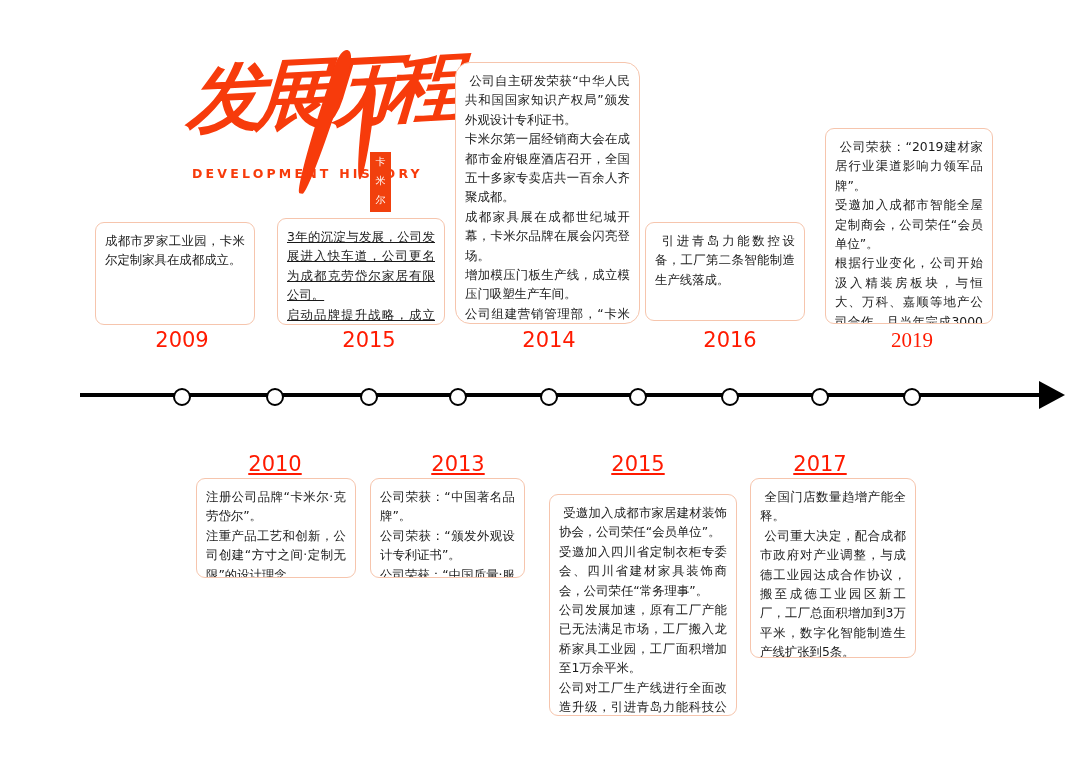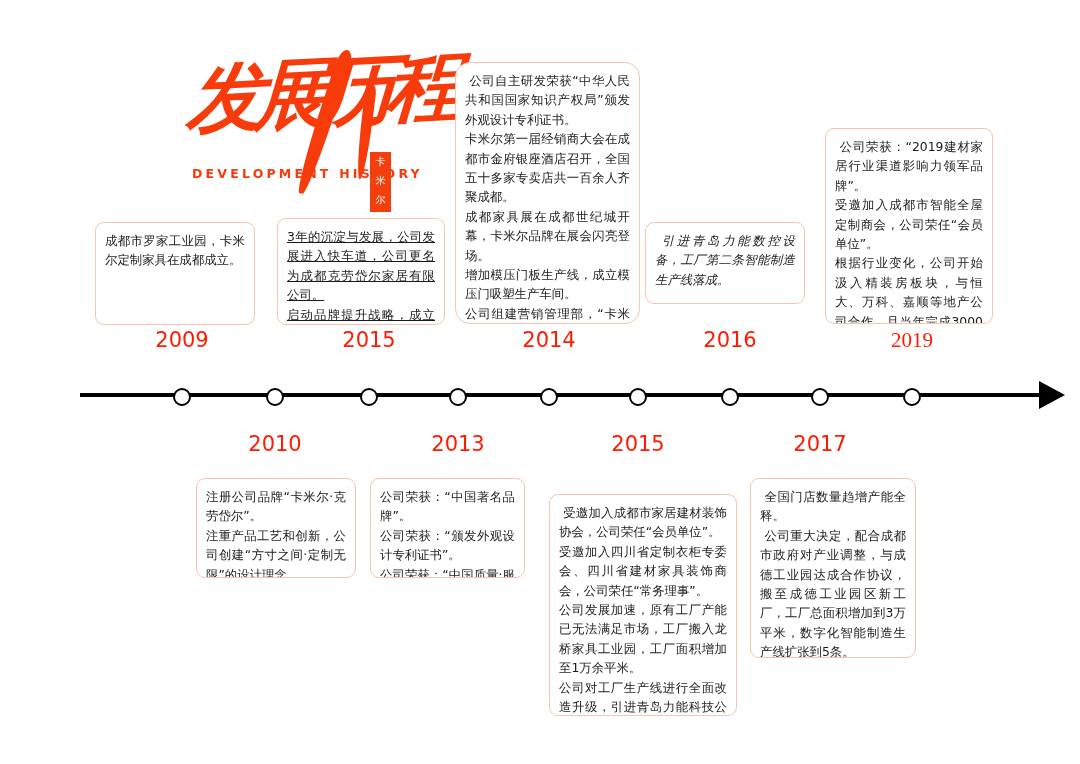--- a/index.html
+++ b/index.html
@@ -136,21 +136,21 @@
   .year {
     position: absolute;
     color: #ff1a00;
     font-size: 21px;
     font-family: "DejaVu Sans", "Liberation Sans", sans-serif;
     white-space: nowrap;
     text-align: center;
     width: 70px;
   }
   .year.above { top: 328px; }
-  .year.below { top: 432px; }
+  .year.below { top: 452px; text-decoration: underline; }
 
   
   .card {
     position: absolute;
     border: 1.4px solid #f6c5ad;
     border-radius: 9px;
     background: #ffffff;
     box-sizing: border-box;
     padding: 8px 9px 7px 9px;
     color: #1a1a1a;
@@ -221,21 +221,21 @@
       <div class="arrowhead below" style="left: 631px;"></div>
       <div class="year below" style="left: 603px;">2015</div>
       <div class="card" style="left: 549px; top: 480px; width: 188px; height: 222px; margin-top: 14px;"> 受邀加入成都市家居建材装饰协会，公司荣任“会员单位”。
 受邀加入四川省定制衣柜专委会、四川省建材家具装饰商会，公司荣任“常务理事”。
 公司发展加速，原有工厂产能已无法满足市场，工厂搬入龙桥家具工业园，工厂面积增加至1万余平米。
 公司对工厂生产线进行全面改造升级，引进青岛力能科技公司数控设备智能制造生产线，与武汉商川资讯科技公司合作开发生产系统软件，公司生产迈入数字化的平台，全面进入数字化智能制造。</div>
       <div class="node" style="left: 721px;"></div>
       <div class="stem above" style="left: 728.5px;"></div>
       <div class="arrowhead above" style="left: 723px;"></div>
       <div class="year above" style="left: 695px;">2016</div>
-      <div class="card" style="left: 645px; top: 222px; width: 160px; height: 82px; font-style: italic;"> 引进青岛力能数控设备，工厂第二条智能制造生产线落成。</div>
+      <div class="card" style="left: 645px; top: 222px; width: 160px; height: 99px;"> 引进青岛力能数控设备，工厂第二条智能制造生产线落成。</div>
       <div class="node" style="left: 811px;"></div>
       <div class="stem below" style="left: 818.5px;"></div>
       <div class="arrowhead below" style="left: 813px;"></div>
       <div class="year below" style="left: 785px;">2017</div>
       <div class="card" style="left: 750px; top: 478px; width: 166px; height: 180px;"> 全国门店数量趋增产能全释。
  公司重大决定，配合成都市政府对产业调整，与成德工业园达成合作协议，搬至成德工业园区新工厂，工厂总面积增加到3万平米，数字化智能制造生产线扩张到5条。
 成立了“四川卡米尔家具有限公司”。</div>
       <div class="node" style="left: 903px;"></div>
       <div class="stem above" style="left: 910.5px;"></div>
       <div class="arrowhead above" style="left: 905px;"></div>

